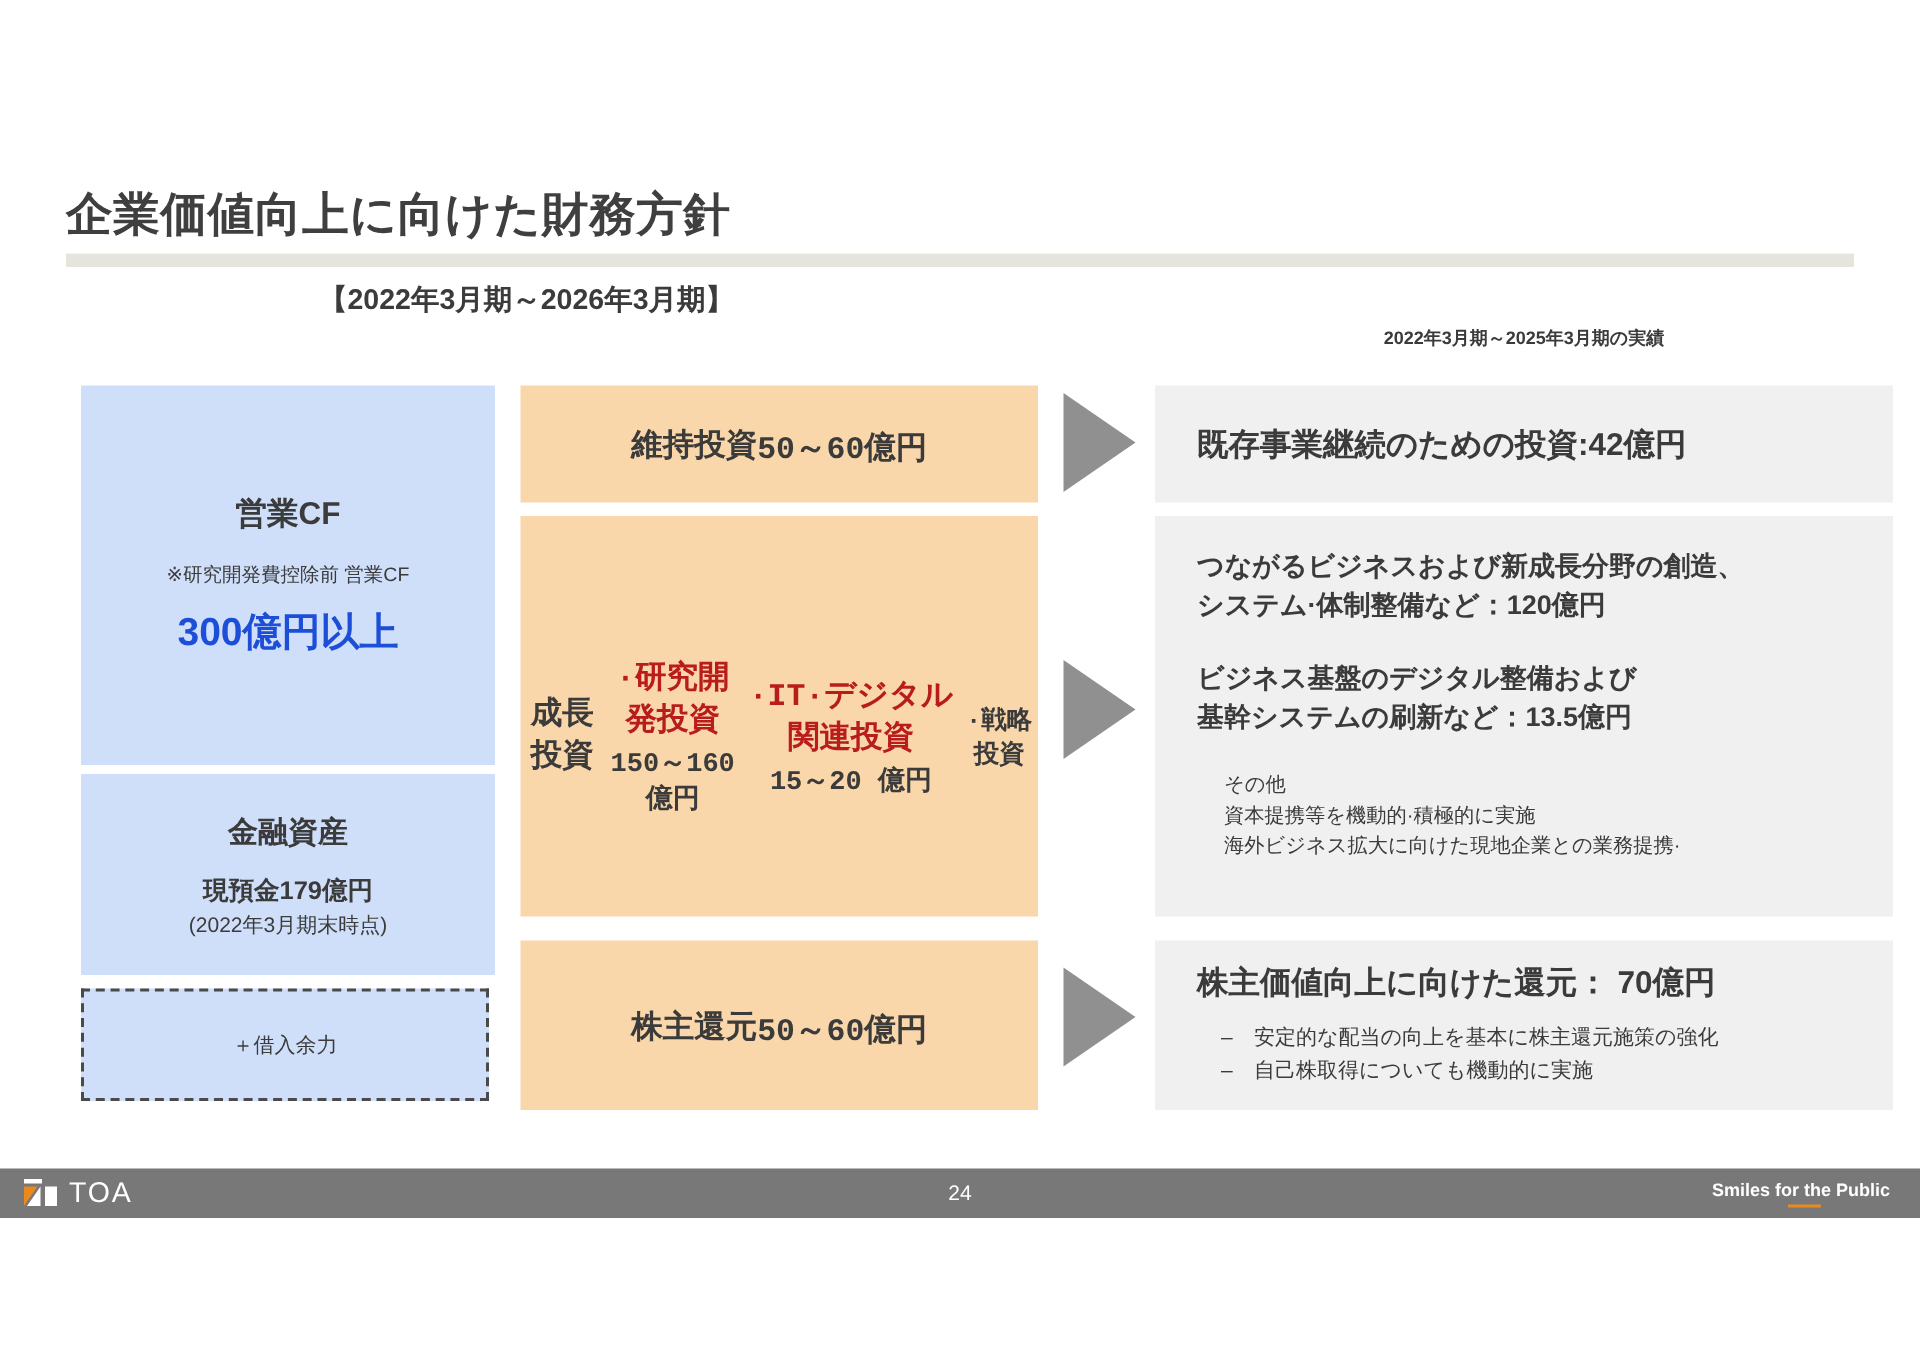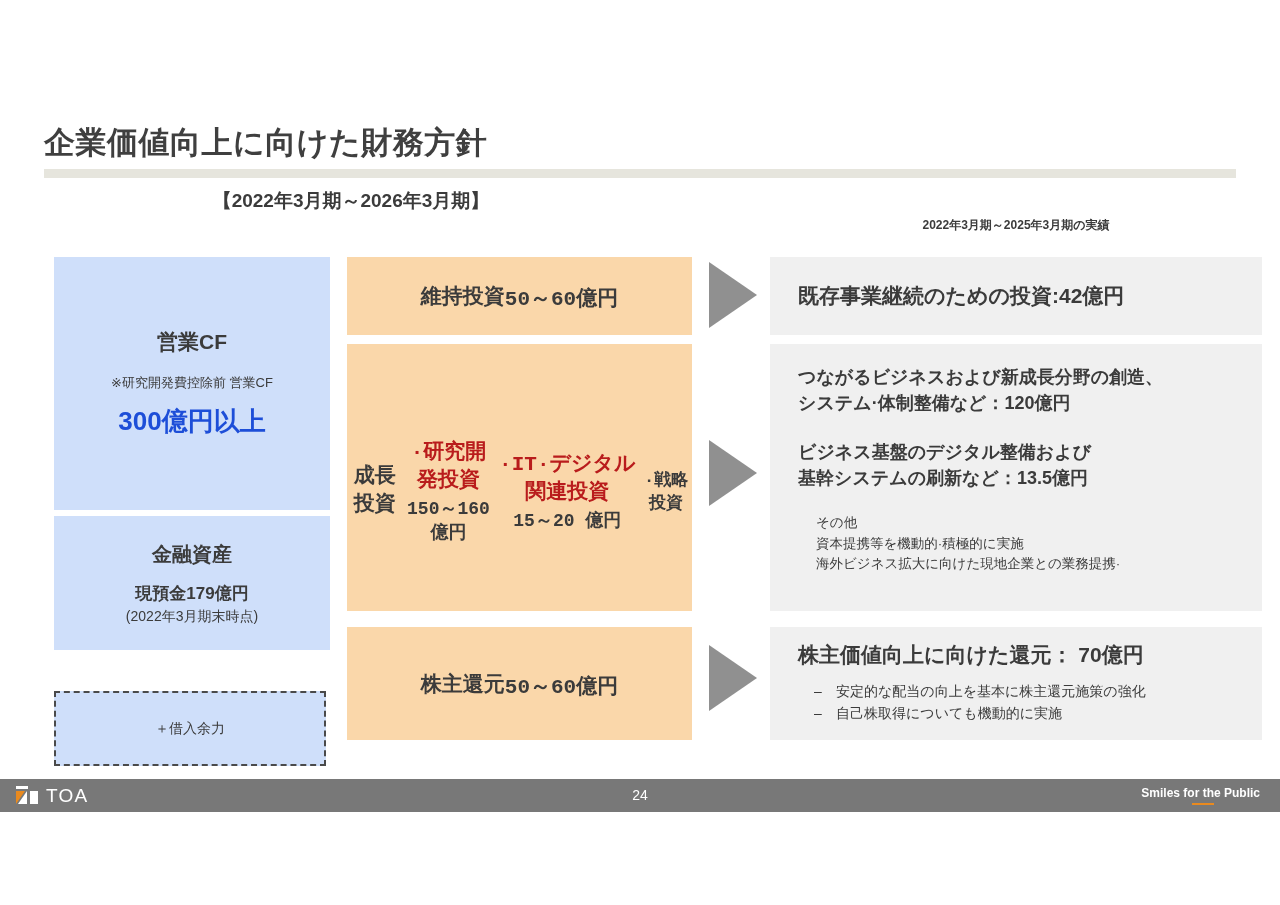--- a/index.html
+++ b/index.html
@@ -105,21 +105,20 @@
     left: 54px;
     top: 659px;
     width: 272px;
     height: 75px;
     background: #cfdffa;
     border: 2px dashed #4a4a4a;
     display: flex;
     align-items: center;
     justify-content: center;
     box-sizing: border-box;
-    margin-top: 32px;
   }
   .box-borrow .l1 { font-size: 14px; color: #3b3b3b; }
 
   
   .box-or {
     position: absolute;
     left: 347px;
     background: #fad7aa;
     display: flex;
     flex-direction: row;

